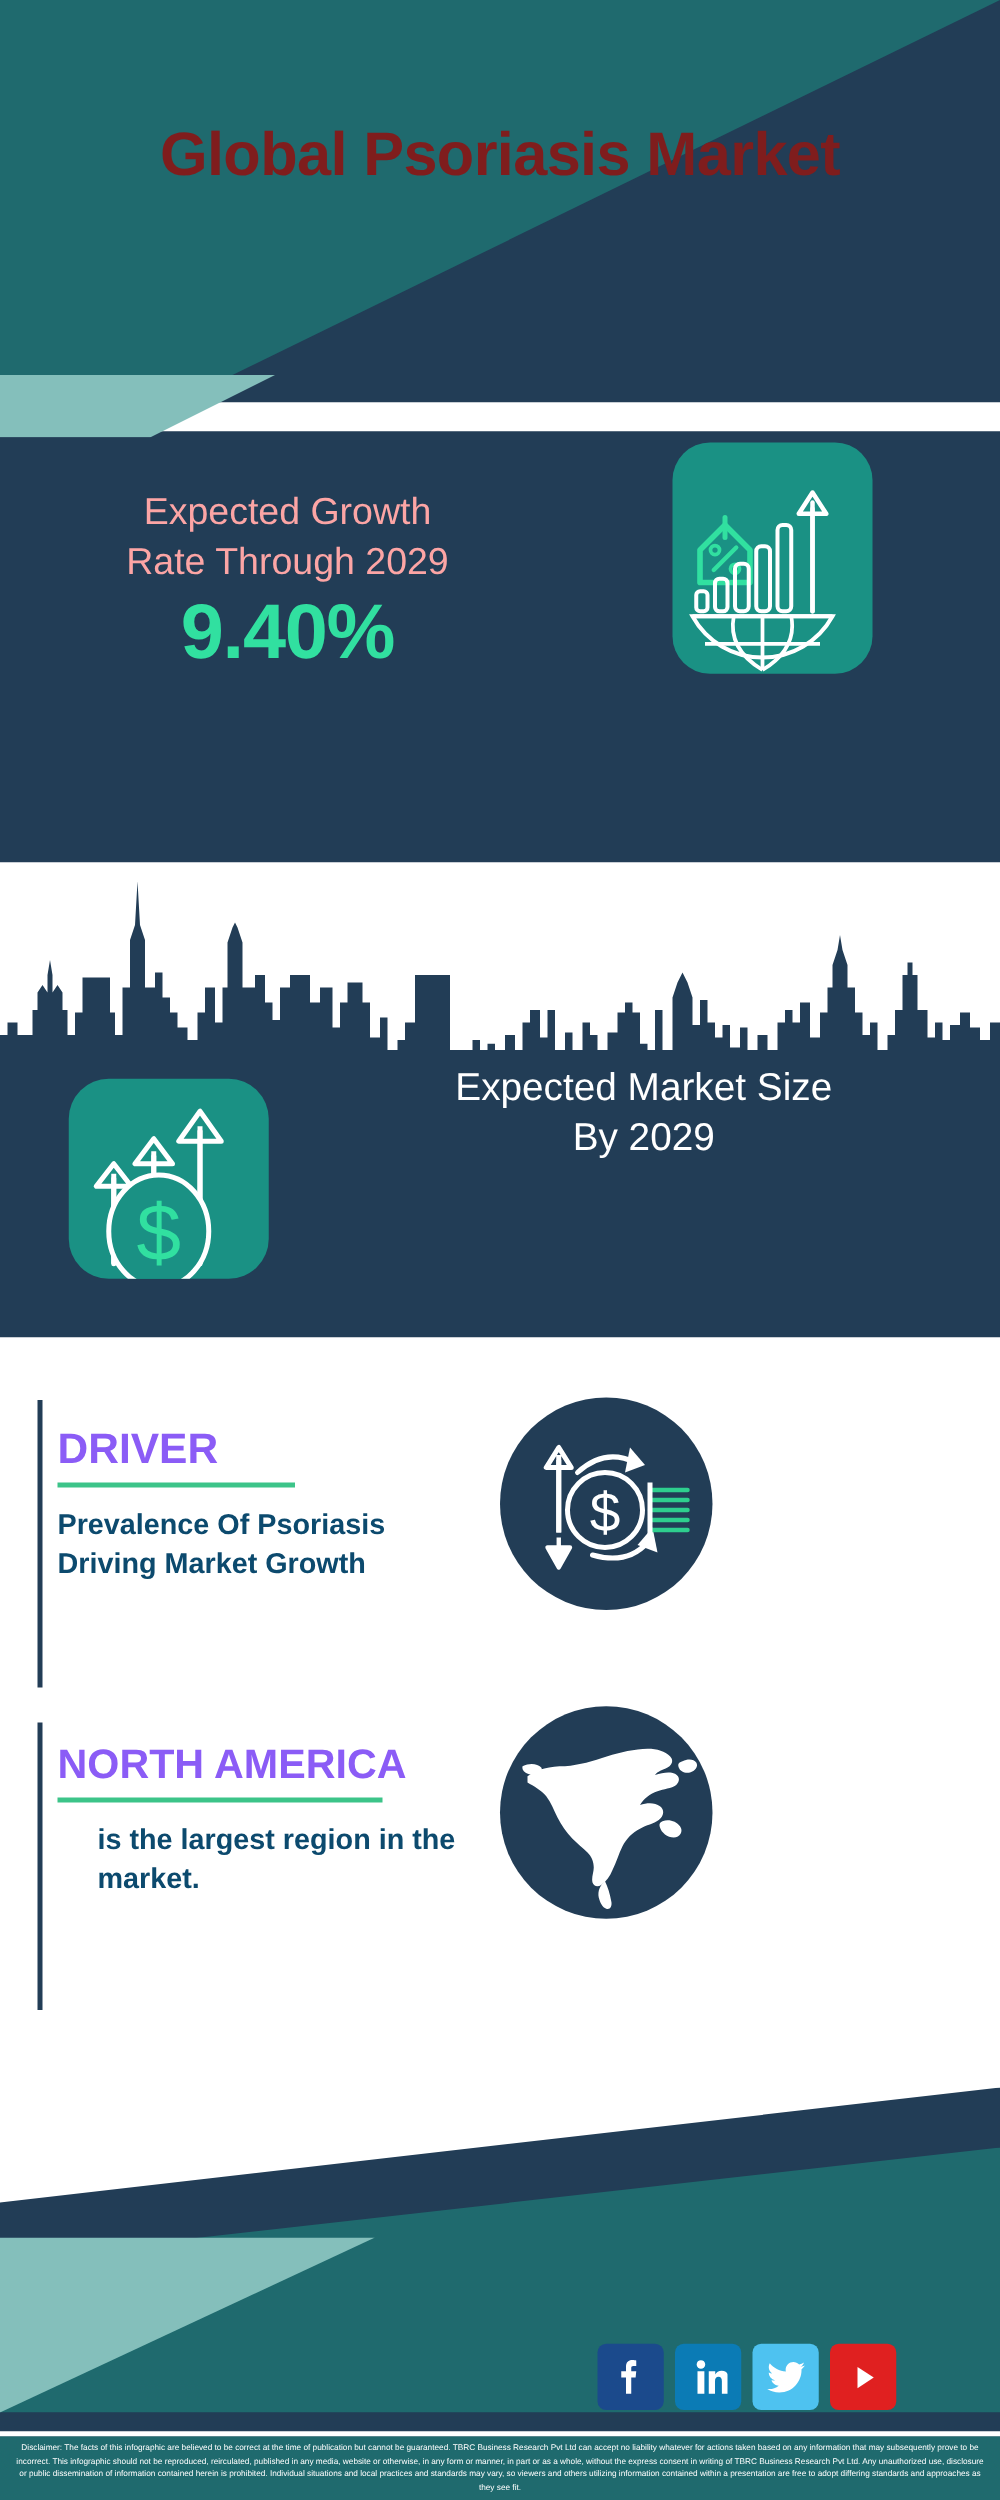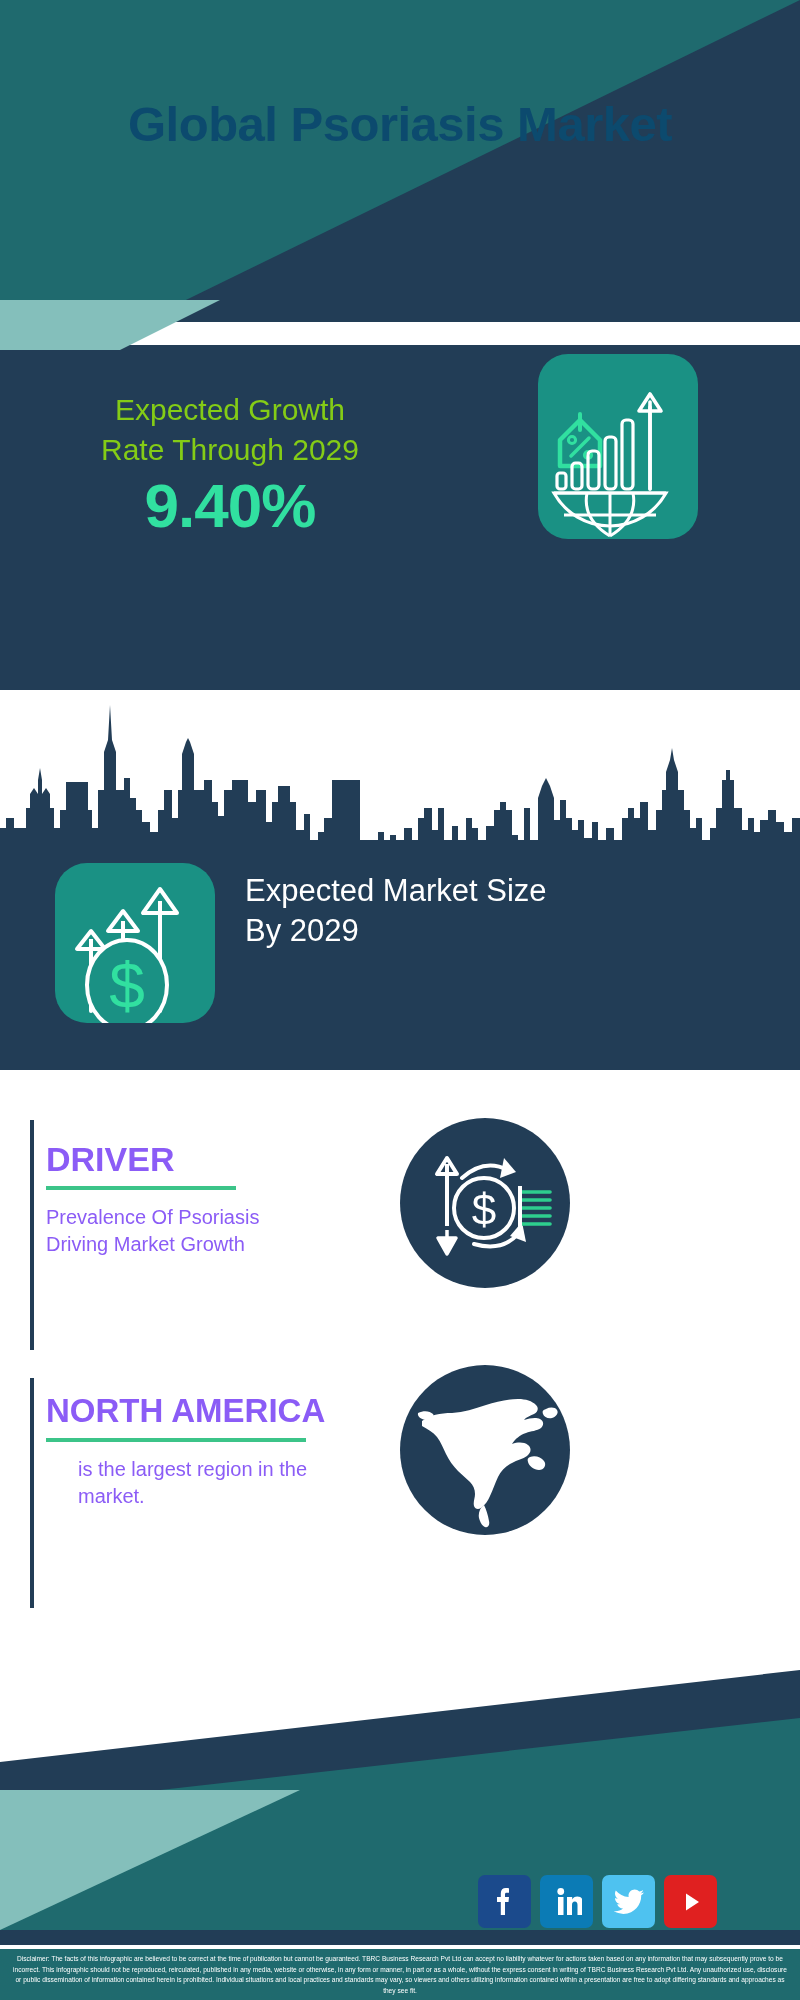--- a/index.html
+++ b/index.html
@@ -16,21 +16,21 @@
     position:absolute; left:0; top:0; width:800px; height:320px;
     background:#1f6a6e; overflow:hidden;
   }
   .header-diag {
     position:absolute; left:0; top:0; width:800px; height:320px;
     background:#223d56;
     clip-path: polygon(100% 0, 100% 100%, 145px 100%);
   }
   .header-title {
     position:absolute; left:0; top:96px; width:800px;
-    text-align:center; color:#0c4a6e;
+    text-align:center; color:#7f1d1d;
     font-size:49px; font-weight:bold; letter-spacing:-0.5px;
     z-index:3;
   }
 
   
   .white-band {
     position:absolute; left:0; top:320px; width:800px; height:28px;
     background:#ffffff;
   }
   .band-teal-tri {
@@ -46,21 +46,21 @@
     z-index:1;
   }
 
   
   .growth {
     position:absolute; left:0; top:345px; width:800px; height:345px;
     background:#223d56;
   }
   .growth-text {
     position:absolute; left:30px; top:45px; width:400px;
-    text-align:center; color:#84cc16;
+    text-align:center; color:#fca5a5;
     font-size:30px; line-height:1.33; font-weight:normal;
   }
   .growth-value {
     position:absolute; left:30px; top:125px; width:400px;
     text-align:center; color:#31e0a0;
     font-size:62px; font-weight:bold; letter-spacing:-1px;
   }
   .growth-icon-box {
     position:absolute; left:538px; top:9px;
     width:160px; height:185px; border-radius:30px;
@@ -78,41 +78,41 @@
     position:absolute; left:0; top:840px; width:800px; height:230px;
     background:#223d56;
   }
   .market-icon-box {
     position:absolute; left:55px; top:23px;
     width:160px; height:160px; border-radius:32px;
     background:#1a9184;
   }
   .market-text {
     position:absolute; left:245px; top:10px; width:540px;
-    text-align:left; color:#ffffff;
-    font-size:31px; line-height:1.28;margin-top:21px;
+    text-align:center; color:#ffffff;
+    font-size:31px; line-height:1.28;
   }
   .market-value {
     position:absolute; left:245px; top:90px; width:540px;
     text-align:center; color:#31e0a0;
     font-size:65px; font-weight:bold; letter-spacing:-1px;
   }
 
   
   .cards { position:absolute; left:0; top:1070px; width:800px; height:570px; background:#ffffff; }
   .card-bar {
     position:absolute; left:30px; width:4px; background:#223d56;
   }
   .card-title {
     position:absolute; color:#8b5cf6; font-weight:bold; letter-spacing:0px;
   }
   .card-rule { position:absolute; height:4px; background:#3cc489; }
   .card-body {
-    position:absolute; color:#8b5cf6; font-weight:normal;
-    font-size:20px; line-height:1.36;
+    position:absolute; color:#0c4a6e; font-weight:bold;
+    font-size:23px; line-height:1.36;
   }
   .card-circle {
     position:absolute; border-radius:50%; background:#223d56;
   }
 
   
   #driver-bar   { top:1120px; height:230px; }
   #driver-title { left:46px; top:1140px; font-size:34px; }
   #driver-rule  { left:46px; top:1186px; width:190px; }
   #driver-body  { left:46px; top:1204px; width:330px; }

